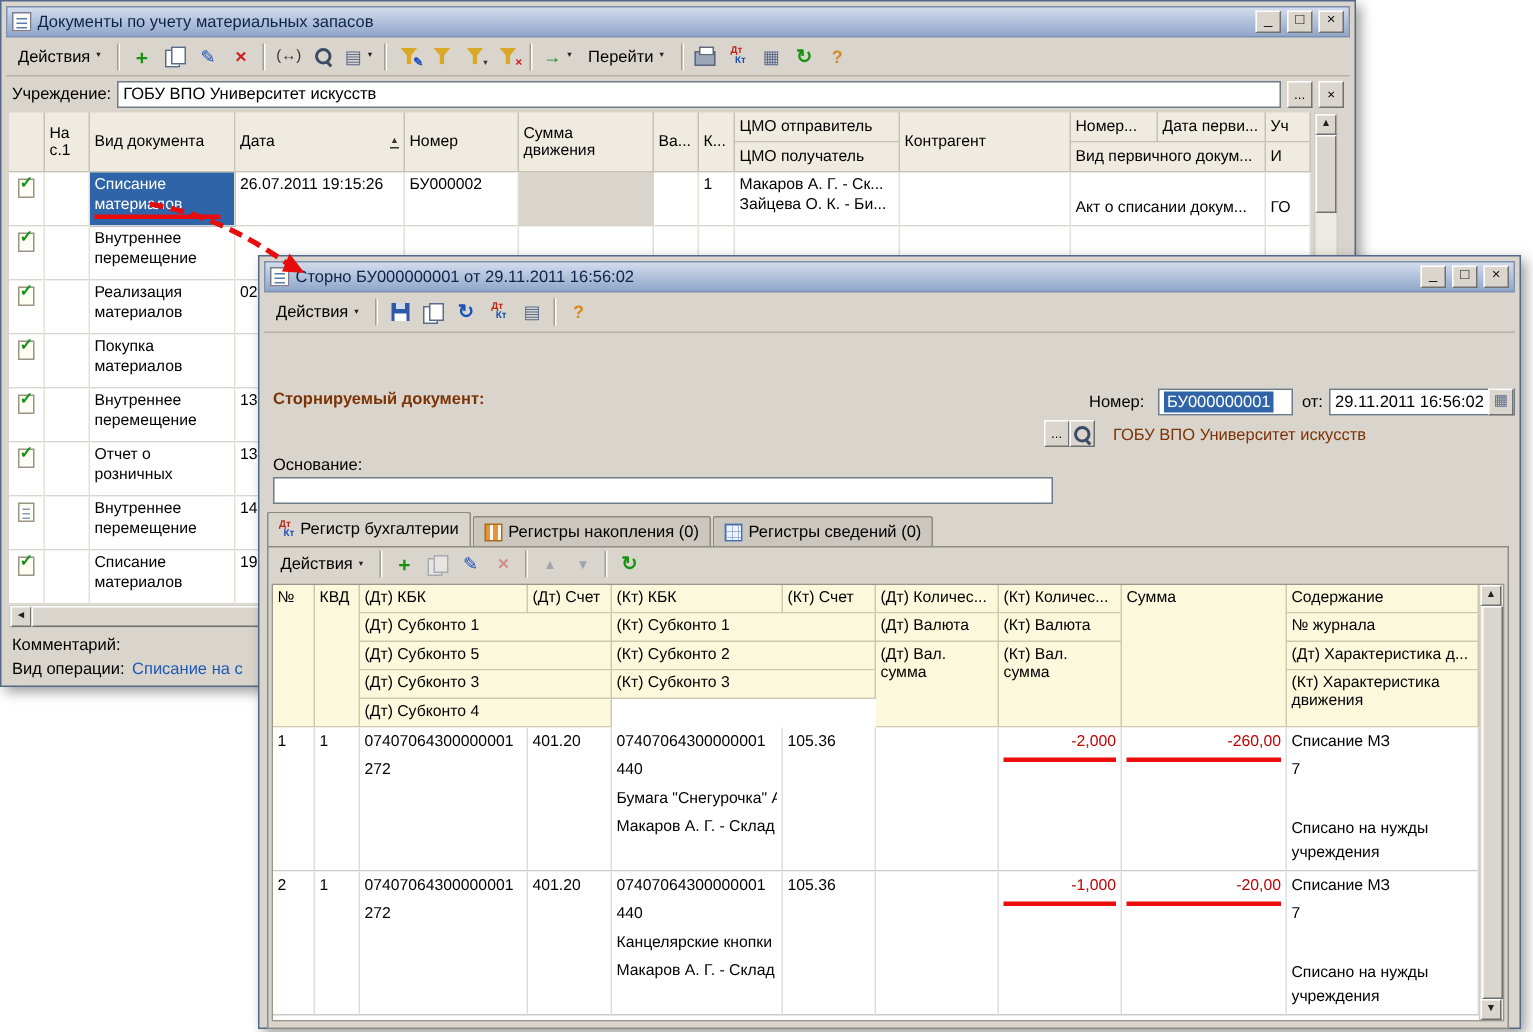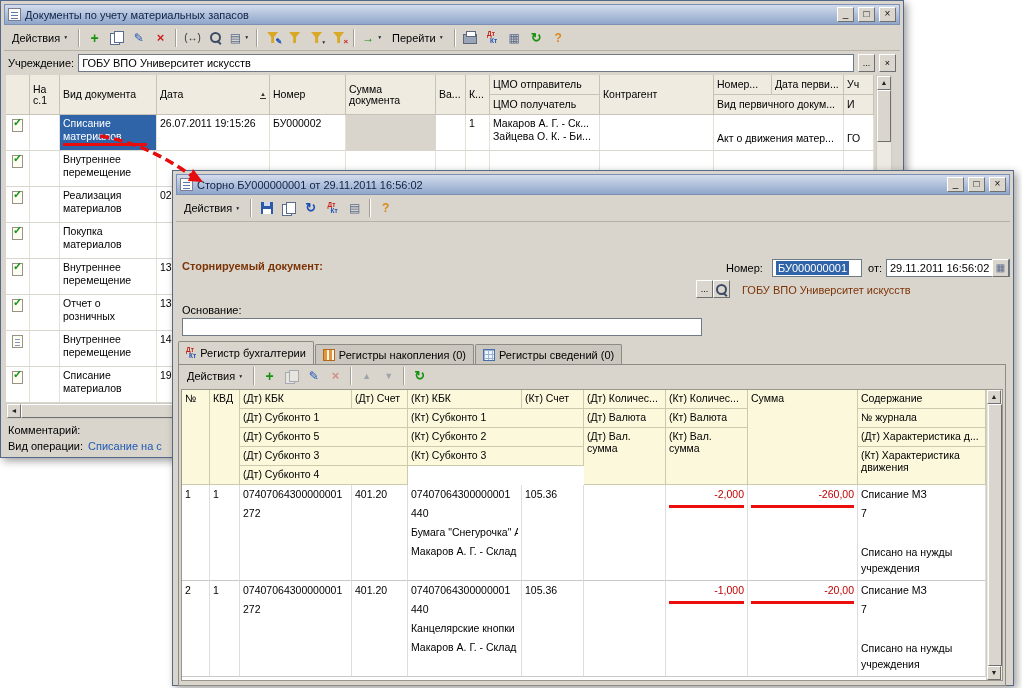--- a/index.html
+++ b/index.html
@@ -207,21 +207,21 @@
             <span>Вид документа</span>
           </div>
         <div class="bh" style="grid-area:1/4/3/5">
             <span>Дата</span>
             <span class="sortmark">▲</span>
           </div>
         <div class="bh" style="grid-area:1/5/3/6">
             <span>Номер</span>
           </div>
         <div class="bh" style="grid-area:1/6/3/7">
-            <span>Сумма документа</span>
+            <span>Сумма движения</span>
           </div>
         <div class="bh" style="grid-area:1/7/3/8">
             <span>Ва...</span>
           </div>
         <div class="bh" style="grid-area:1/8/3/9">
             <span>К...</span>
           </div>
         <div class="bh" style="grid-area:1/9/2/10">
             <span>ЦМО отправитель</span>
           </div>
@@ -269,21 +269,21 @@
           <div class="bd"></div>
           <div class="bd">
               <div class="nw">1</div>
             </div>
           <div class="bd">
               <div class="nw">Макаров А. Г. - Ск...</div>
               <div class="nw">Зайцева О. К. - Би...</div>
             </div>
           <div class="bd"></div>
           <div class="bd pad15" style="grid-column:11/13">
-              <div class="nw">Акт о движения матер...</div>
+              <div class="nw">Акт о списании докум...</div>
             </div>
           <div class="bd pad15">
               <div class="nw">ГО</div>
             </div>
         </div>
         <div class="bgrid" style="grid-template-rows:36px">
           <div class="bd icn">
               <span class="docic">
                 <span class="check">✓</span>
               </span>

